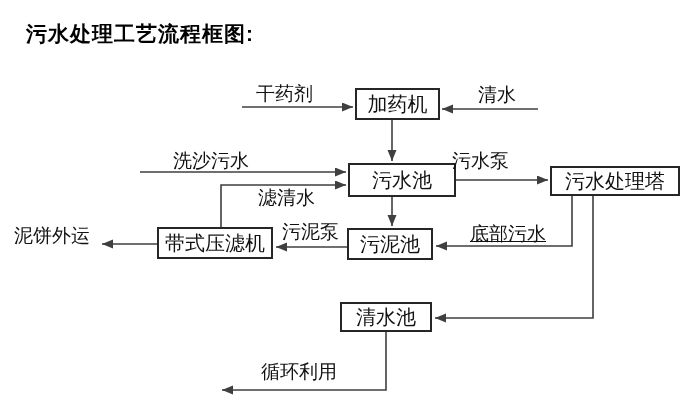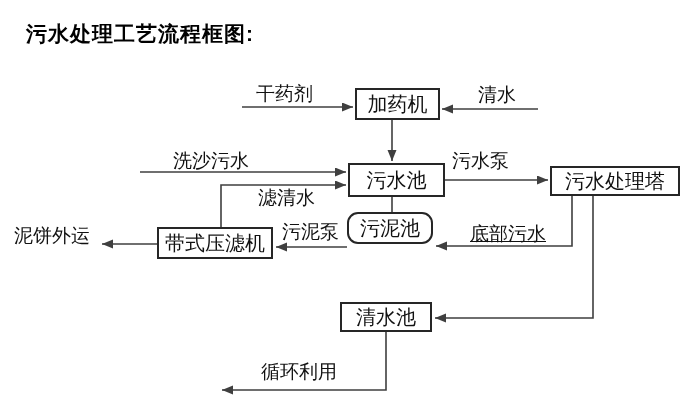--- a/index.html
+++ b/index.html
@@ -51,24 +51,24 @@
   }
   .flow-label {
     position: absolute;
     font-size: 19px;
     color: #111111;
     white-space: nowrap;
     line-height: 1;
   }
   
   .n-dosing   { left: 355px; top:  88px; width:  85px; height: 32px; }
-  .n-sewage   { left: 348px; top: 163px; width:  97px; height: 34px; }
+  .n-sewage   { left: 348px; top: 163px; width:  108px; height: 34px; }
   .n-tower    { left: 550px; top: 166px; width: 130px; height: 30px; }
   .n-press    { left: 157px; top: 227px; width: 116px; height: 32px; }
-  .n-sludge   { left: 347px; top: 212px; width:  86px; height: 32px; border-radius: 11px; }
+  .n-sludge   { left: 347px; top: 228px; width:  86px; height: 32px; }
   .n-clear    { left: 340px; top: 302px; width:  92px; height: 30px; }
   
   .l-dry      { left: 256px; top:  84px; }
   .l-water    { left: 478px; top:  85px; font-family: Liberation Serif, serif; }
   .l-sand     { left: 173px; top: 151px; }
   .l-filtered { left: 258px; top: 188px; }
   .l-sewpump  { left: 452px; top: 151px; }
   .l-bottom   { left: 470px; top: 224px; text-decoration: underline; }
   .l-sludpump { left: 282px; top: 222px; }
   .l-mudcake  { left:  14px; top: 226px; }

